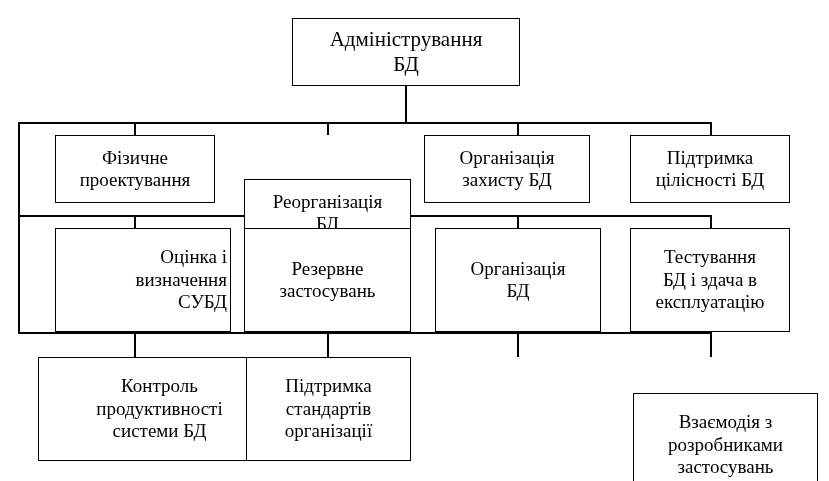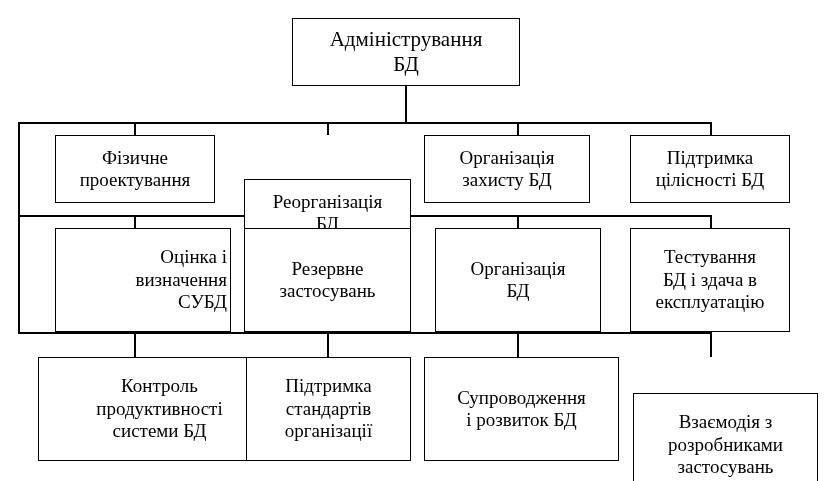--- a/index.html
+++ b/index.html
@@ -139,23 +139,19 @@
   <div class="node r4" id="n-r4-0">
     <span class="label">Контроль
 продуктивності
 системи  БД</span>
   </div>
   <div class="node r4" id="n-r4-1">
     <span class="label">Підтримка
 стандартів
 організації</span>
   </div>
-  <div class="node r4" id="n-r4-2">
-    <span class="label">Супроводження
-і розвиток БД</span>
-  </div>
   <div class="node r4" id="n-r4-3">
     <span class="label">Взаємодія з
 розробниками
 застосувань</span>
   </div>
 
 </div>
 
 </body></html>

